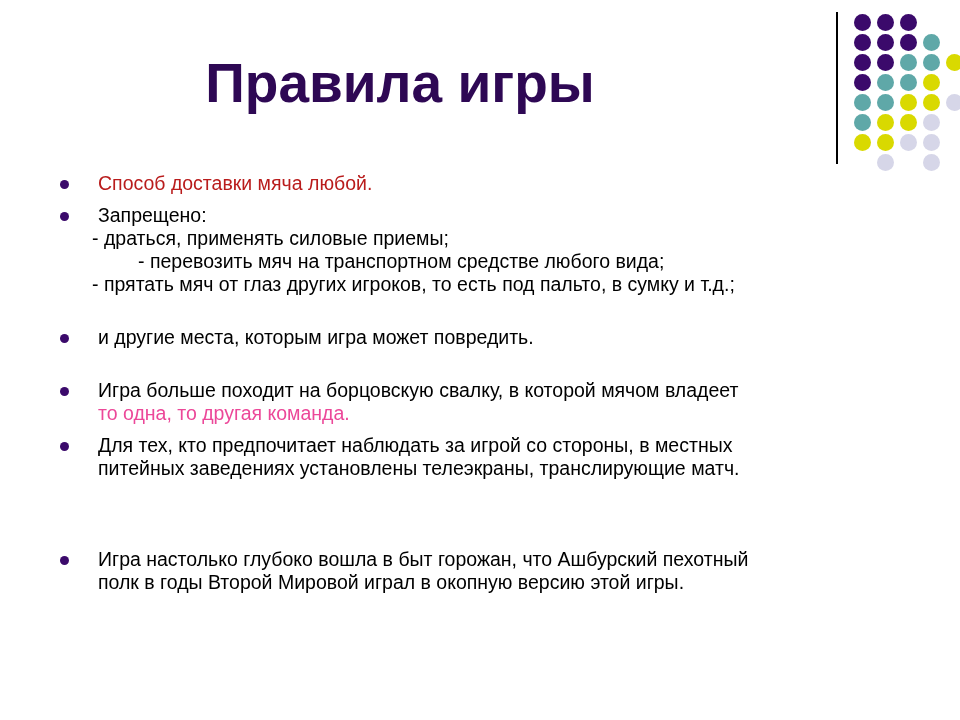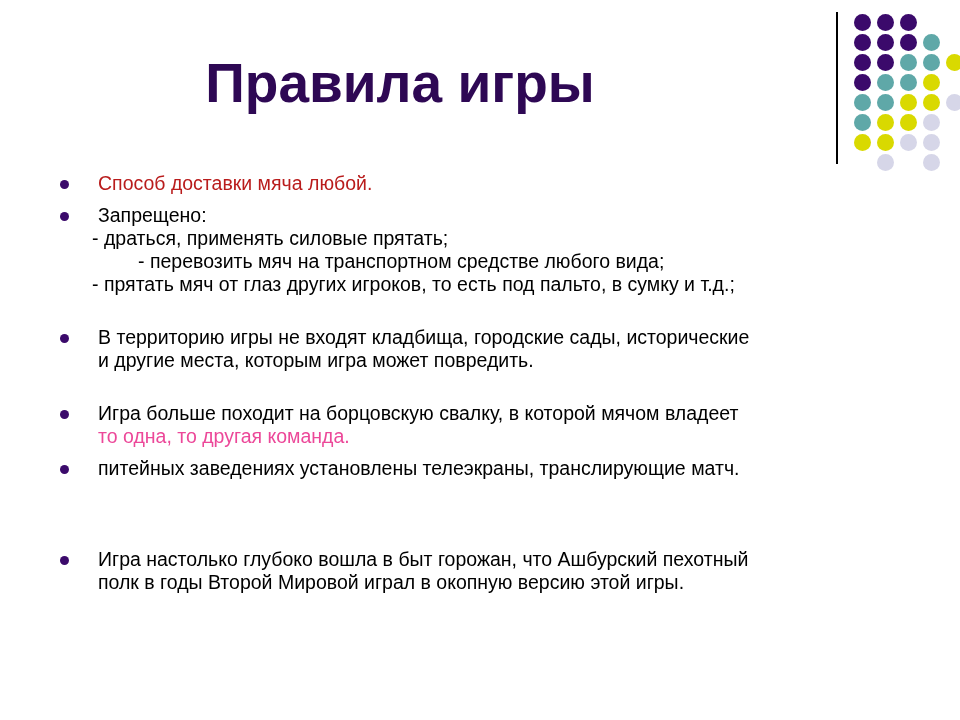--- a/index.html
+++ b/index.html
@@ -143,45 +143,45 @@
     <div class="blk">
       <span class="bullet" style="background: rgb(59, 10, 107);"></span>
       <div class="line" style="color: #b91c1c;">Способ доставки мяча любой.</div>
     </div>
 
     <div class="gap-sm"></div>
 
     <div class="blk">
       <span class="bullet" style="background: rgb(59, 10, 107);"></span>
       <div class="line" style="color: rgb(0, 0, 0);">Запрещено:</div>
-      <div class="sub" style="color: rgb(0, 0, 0);">- драться, применять силовые прятать;</div>
+      <div class="sub" style="color: rgb(0, 0, 0);">- драться, применять силовые приемы;</div>
       <div class="sub" style="color: rgb(0, 0, 0); margin-left: 40px;">- перевозить мяч на транспортном средстве любого вида;</div>
       <div class="sub" style="color: rgb(0, 0, 0);">- прятать мяч от глаз других игроков, то есть под пальто, в сумку и т.д.;</div>
     </div>
 
     <div class="gap-lg"></div>
 
     <div class="blk">
       <span class="bullet" style="background: rgb(59, 10, 107);"></span>
-      <div class="line" style="color: rgb(0, 0, 0);">В территорию игры не входят кладбища, городские сады, исторические</div>
       <div class="line" style="color: rgb(0, 0, 0);">и другие места, которым игра может повредить.</div>
     </div>
 
     <div class="gap-lg"></div>
 
     <div class="blk">
       <span class="bullet" style="background: rgb(59, 10, 107);"></span>
       <div class="line" style="color: rgb(0, 0, 0);">Игра больше походит на борцовскую свалку, в которой мячом владеет</div>
       <div class="line" style="color: #ec4899;">то одна, то другая команда.</div>
     </div>
 
     <div class="gap-sm"></div>
 
     <div class="blk">
       <span class="bullet" style="background: rgb(59, 10, 107);"></span>
+      <div class="line" style="color: rgb(0, 0, 0);">Для тех, кто предпочитает наблюдать за игрой со стороны, в местных</div>
       <div class="line" style="color: rgb(0, 0, 0);">питейных заведениях установлены телеэкраны, транслирующие матч.</div>
     </div>
 
     <div class="gap-md"></div>
 
     <div class="blk">
       <span class="bullet" style="background: rgb(59, 10, 107);"></span>
       <div class="line" style="color: rgb(0, 0, 0); margin-top: 44px;">Игра настолько глубоко вошла в быт горожан, что Ашбурский пехотный</div>
       <div class="line" style="color: rgb(0, 0, 0);">полк в годы Второй Мировой играл в окопную версию этой игры.</div>
     </div>

